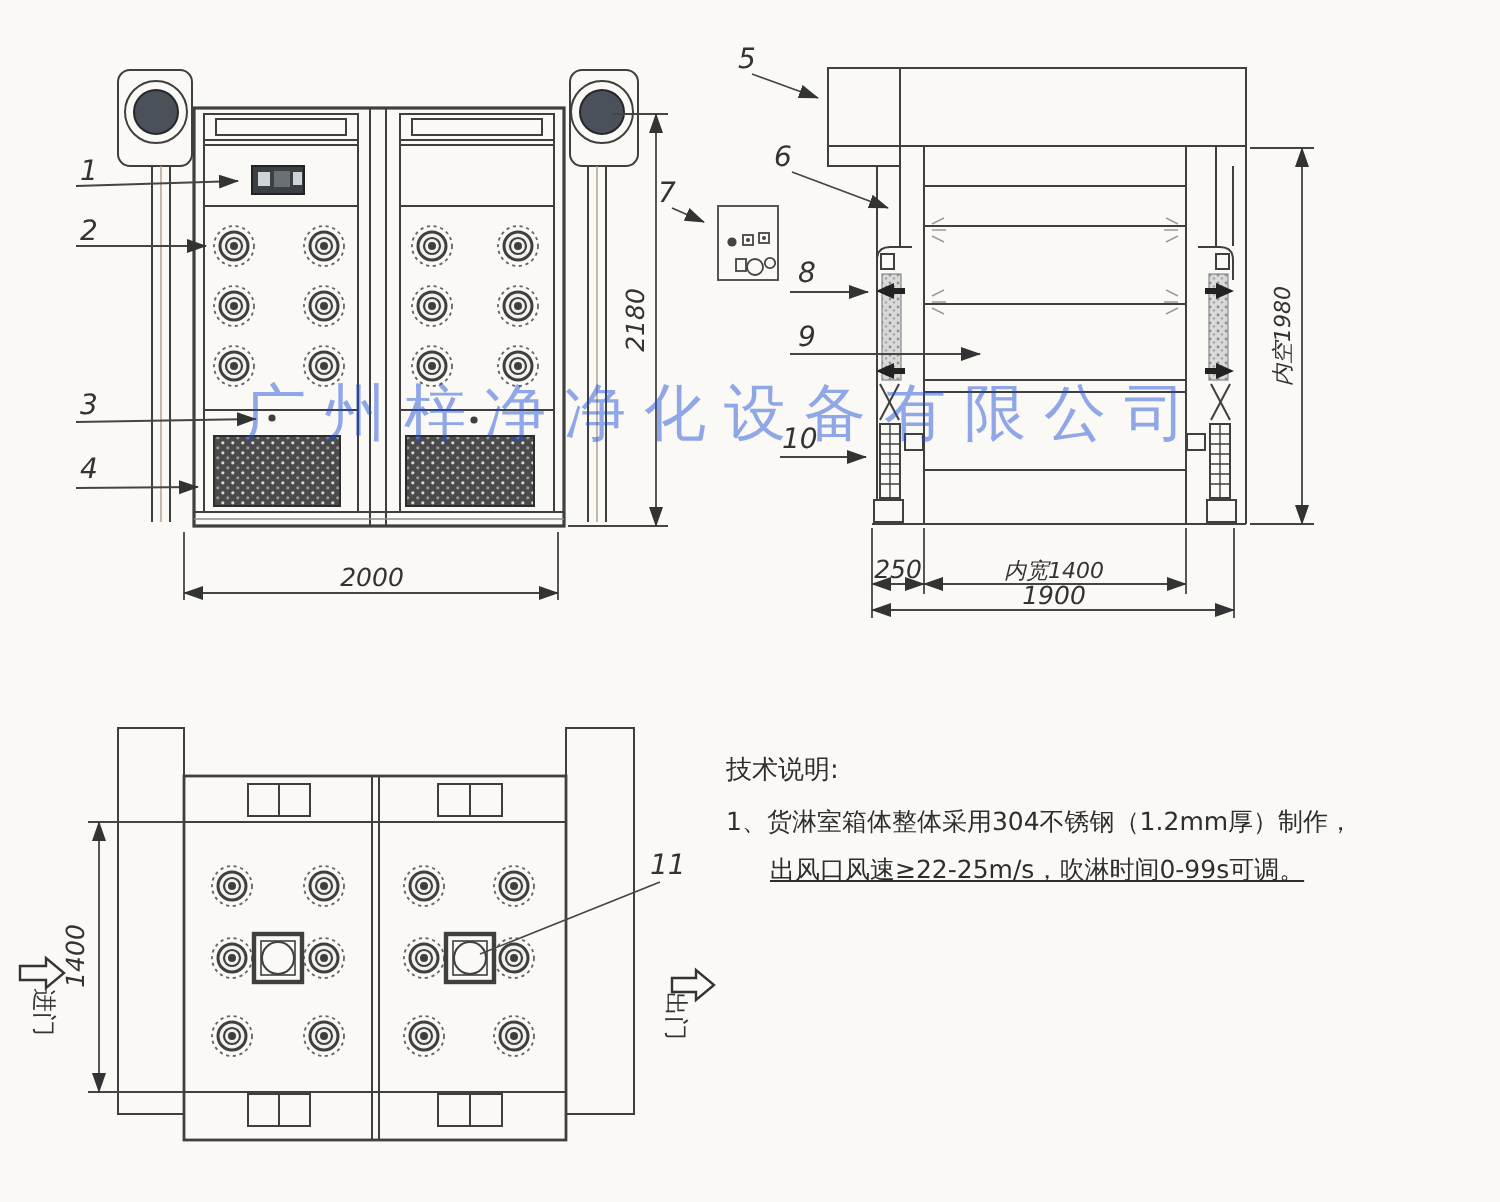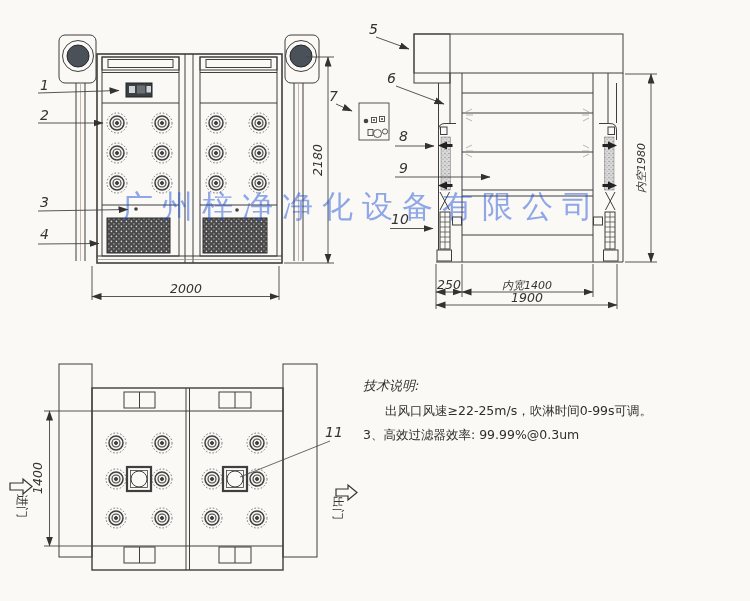--- a/index.html
+++ b/index.html
@@ -8,22 +8,22 @@
   svg{position:absolute;left:0;top:0;}
   svg text{fill:#333;font-family:"DejaVu Sans",sans-serif;}
   .lbl{font-style:italic;font-size:14px;}
   .dim{font-style:italic;font-size:12.5px;}
   .dimcn{font-style:italic;font-size:11px;}
   .gate{font-size:12px;font-style:normal;}
   .watermark{position:absolute;left:122px;top:186px;font-size:31px;letter-spacing:9px;
     color:#1d4ed8;opacity:.48;white-space:nowrap;z-index:5;pointer-events:none;}
   .notes{position:absolute;left:363px;top:374px;width:387px;color:#2e2e2e;z-index:4;}
   .notes .line{white-space:nowrap;height:24.5px;line-height:24.5px;font-size:12.5px;}
-  .notes .title{font-size:13px;font-style:italic;}
-  .notes .indent{padding-left:22px;}
+  .notes .title{font-size:13px;}
+  .notes .indent{padding-left:22px;text-decoration:underline;}
 </style>
 </head>
 <body>
 
 <div class="sheet">
 
 <svg width="750" height="601" viewBox="0 0 750 601">
   <defs>
     <marker id="arrE" markerWidth="11" markerHeight="8" refX="9.5" refY="3.5" orient="auto" markerUnits="userSpaceOnUse">
       <path d="M0,0 L10,3.5 L0,7 Z" fill="#333"></path>
@@ -314,17 +314,17 @@
 
   <text class="lbl" x="325" y="437" font-size="12.5">11</text>
   <line x1="330" y1="441" x2="240" y2="477" stroke="#444" stroke-width="0.8"></line>
 
 </svg>
 
 <div class="watermark">广州梓净净化设备有限公司</div>
 
 <div class="notes">
   <div class="line title">技术说明:</div>
+  <div class="line">1、货淋室箱体整体采用304不锈钢（1.2mm厚）制作，</div>
   <div class="line indent">出风口风速≥22-25m/s，吹淋时间0-99s可调。</div>
-  <div class="line">3、高效过滤器效率: 99.99%@0.3um</div>
 </div>
 
 </div>
 
 </body></html>

